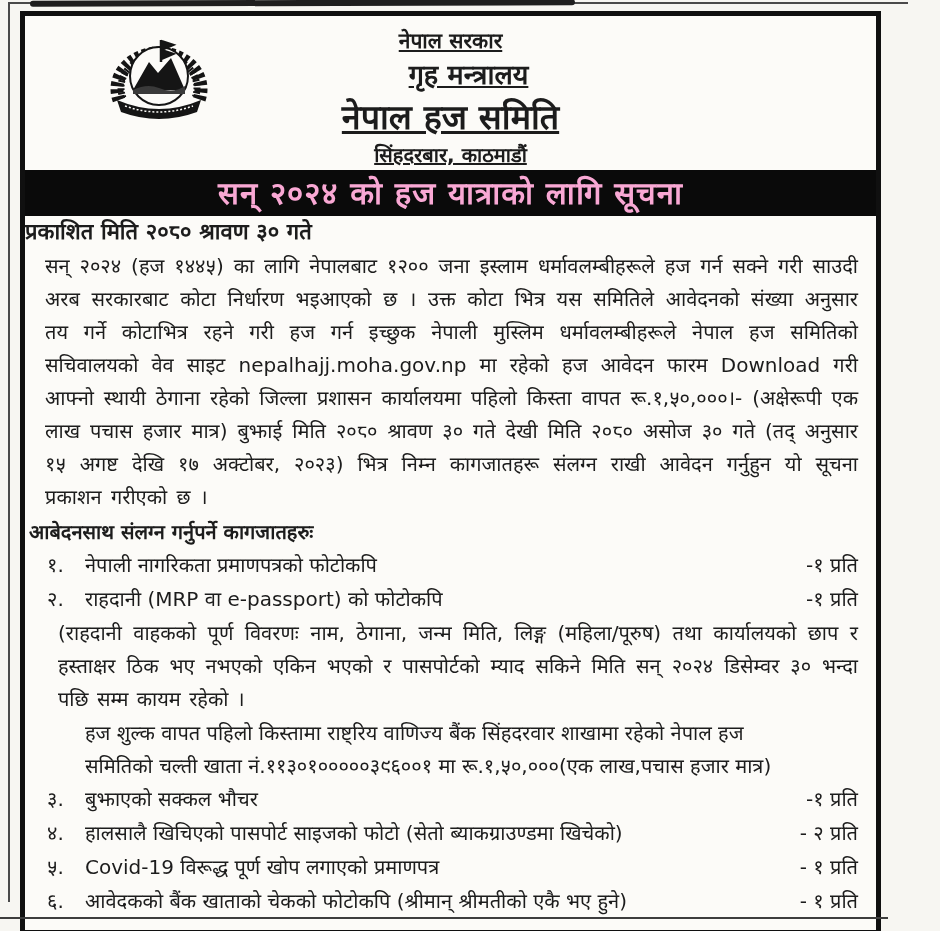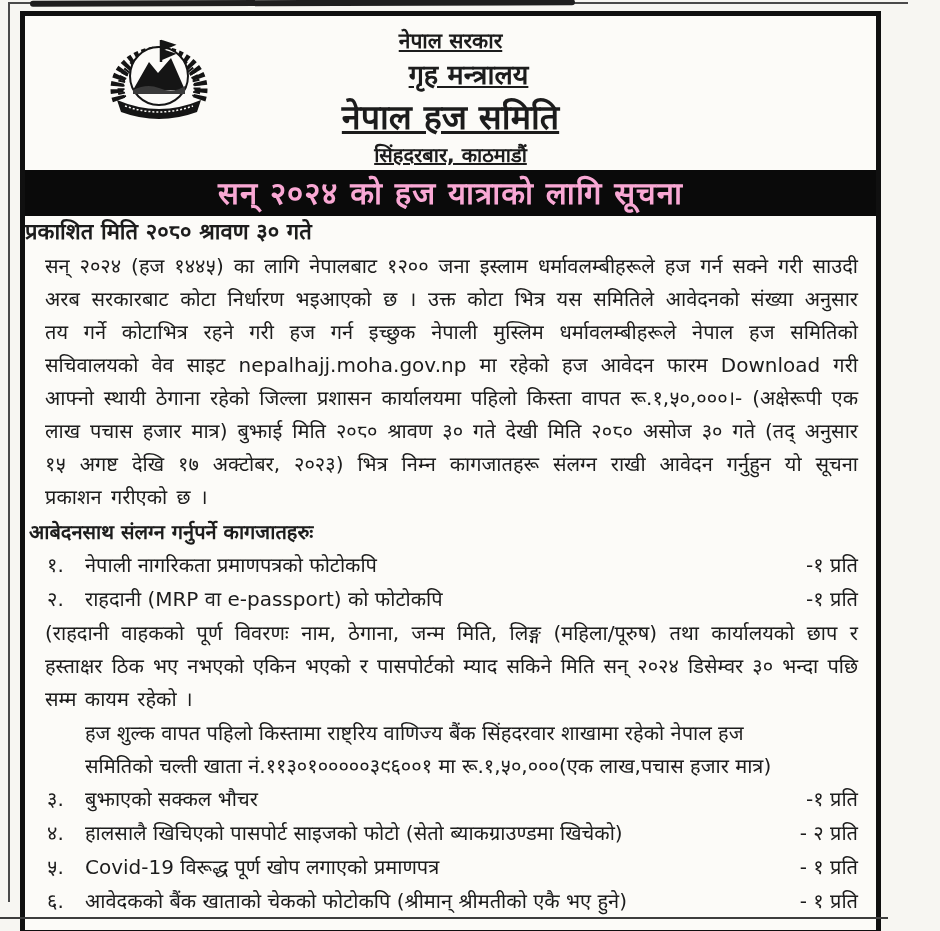--- a/index.html
+++ b/index.html
@@ -34,21 +34,21 @@
   .published { font-size:22px; font-weight:bold; line-height:32px; }
   .intro {
     padding:2px 18px 0 20px; font-size:20px; line-height:33px;
     text-align:justify; word-spacing:3px;
   }
   .docs-heading { padding:2px 18px 0 4px; font-size:20px; font-weight:bold; line-height:32px; }
   .doc-row { display:flex; align-items:flex-end; padding:1px 18px 0 22px; font-size:20px; line-height:33px; }
   .doc-row .no  { width:38px; flex:0 0 38px; }
   .doc-row .txt { flex:1 1 auto; text-align:left; padding-right:10px; }
   .doc-row .copies { flex:0 0 auto; white-space:nowrap; }
-  .note { padding:1px 18px 0 20px; font-size:20px; line-height:33px; text-align:justify; word-spacing:2px; }
+  .note { padding:1px 18px 0 20px; font-size:20px; line-height:33px; text-align:justify; word-spacing:2px;margin-left:13px; }
   .contact { padding:2px 18px 0 20px; font-size:20px; font-weight:bold; line-height:34px; text-align:justify; word-spacing:2px; }
   .scan-bottom-line { position:absolute; left:0; top:917px; width:888px; height:2px; background:#3d3d3d; }
 </style>
 </head>
 <body>
 
 <div class="scan-top-line"></div>
 <div class="scan-top-streak"></div>
 <div class="scan-left-line"></div>
 

